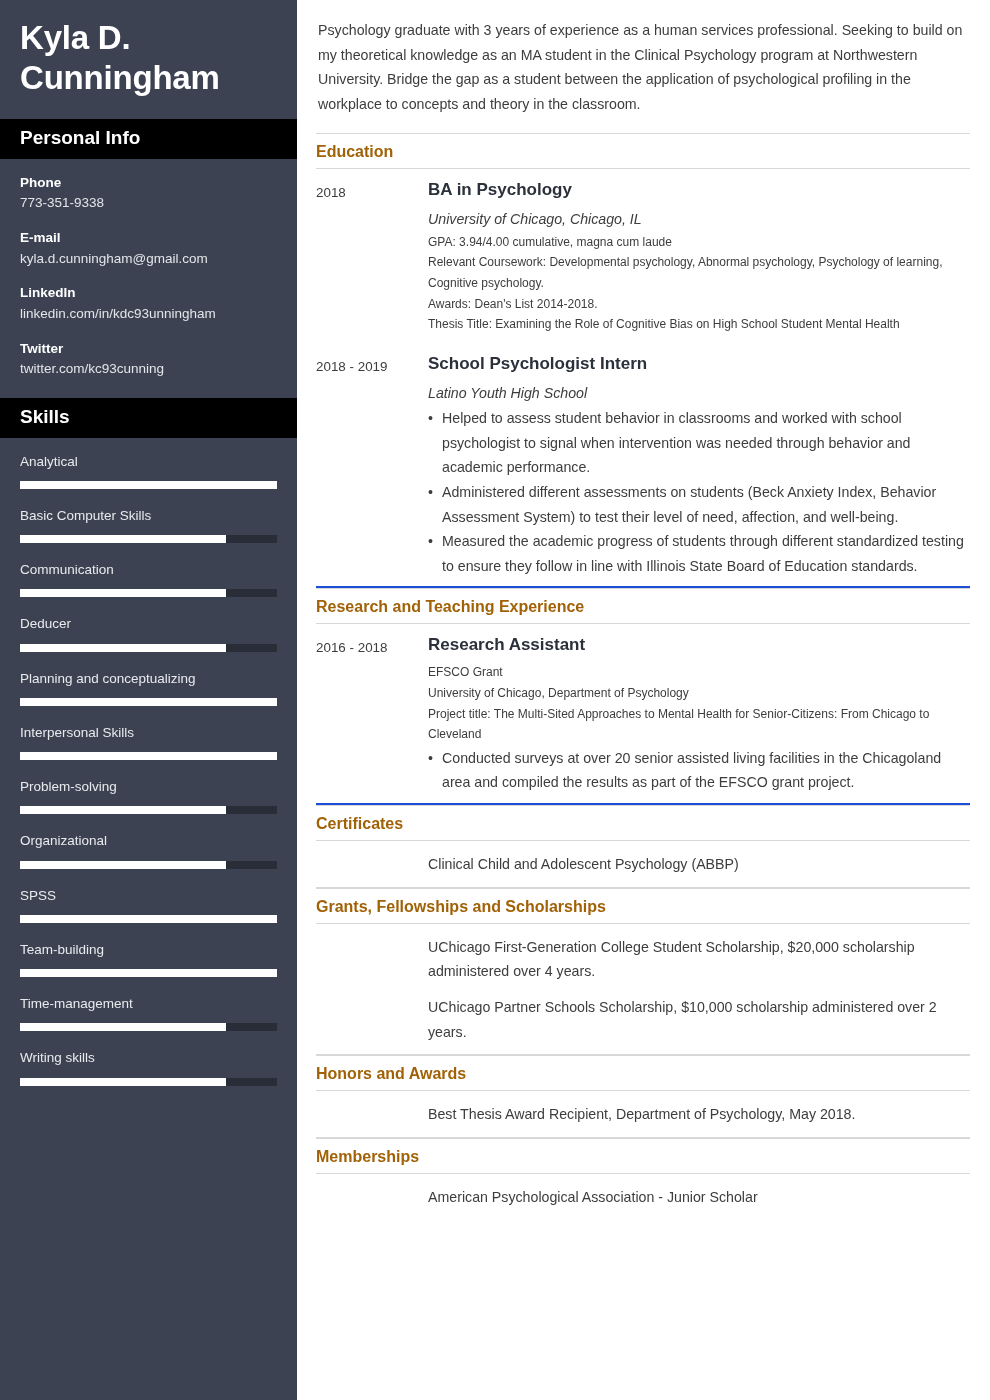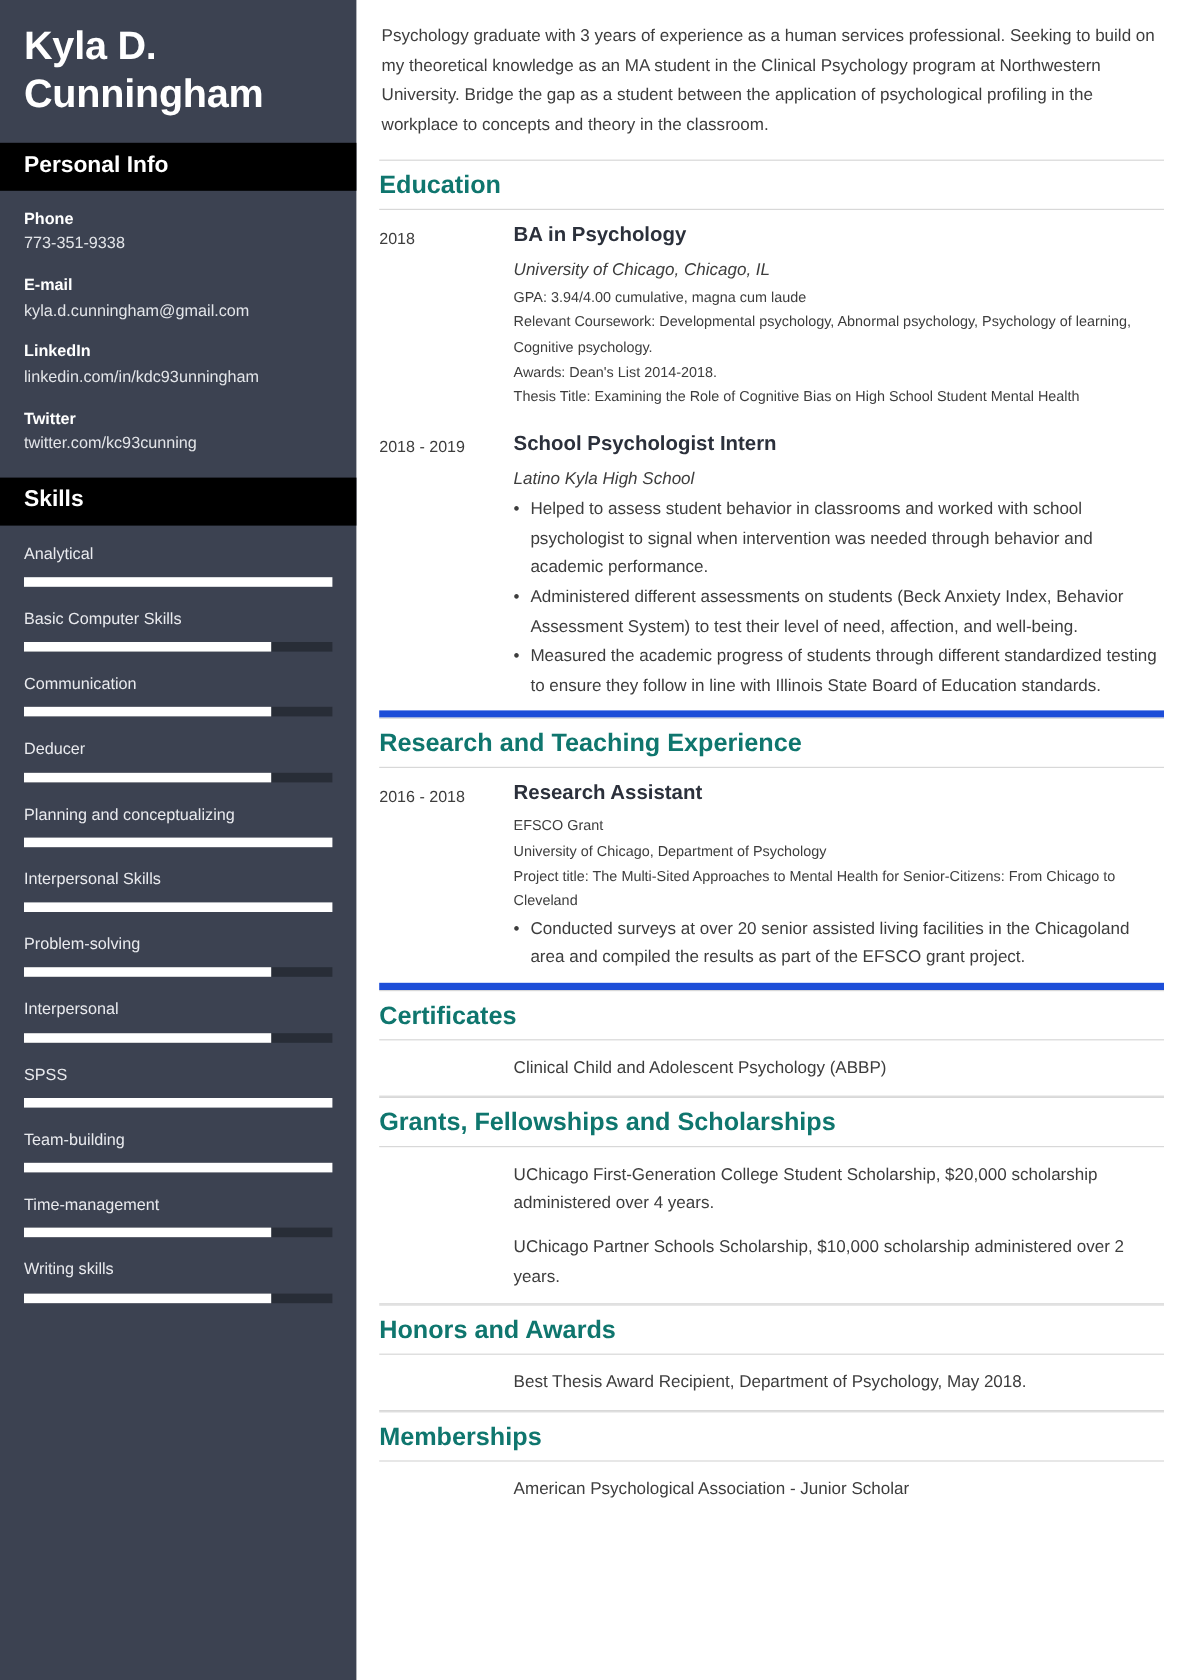--- a/index.html
+++ b/index.html
@@ -104,32 +104,32 @@
   }
 
   .section { margin-bottom: 0; }
 
   .section-head {
     border-top: 1px solid #d8d8d8;
     border-bottom: 1px solid #d8d8d8;
     padding: 8px 0 7px 0;
   }
   .section-title {
-    font-size: 21px;
+    font-size: 16px;
     font-weight: bold;
-    color: #0f766e;
+    color: #a16207;
     line-height: 1.2;
   }
 
   .entry {
     display: flex;
     align-items: flex-start;
     padding: 10px 0 8px 0;
   }
-  .entry.bordered { border-bottom: 6px solid #1d4ed8; }
+  .entry.bordered { border-bottom: 2px solid #1d4ed8; }
 
   .entry-date {
     flex: 0 0 112px;
     width: 112px;
     font-size: 13.4px;
     color: #3d3d3d;
     line-height: 1.78;
     padding-top: 2px;
   }
   .entry-body { flex: 1 1 auto; min-width: 0; }
@@ -267,21 +267,21 @@
           <div class="skill-fill" style="width: 100%;"></div>
         </div>
       </div>
       <div class="skill">
         <div class="skill-name">Problem-solving</div>
         <div class="skill-track">
           <div class="skill-fill" style="width: 80%;"></div>
         </div>
       </div>
       <div class="skill">
-        <div class="skill-name">Interpersonal</div>
+        <div class="skill-name">Organizational</div>
         <div class="skill-track">
           <div class="skill-fill" style="width: 80%;"></div>
         </div>
       </div>
       <div class="skill">
         <div class="skill-name">SPSS</div>
         <div class="skill-track">
           <div class="skill-fill" style="width: 100%;"></div>
         </div>
       </div>
@@ -325,21 +325,21 @@
           <div class="entry-line">Relevant Coursework: Developmental psychology, Abnormal psychology, Psychology of learning, Cognitive psychology.</div>
           <div class="entry-line">Awards: Dean's List 2014-2018.</div>
           <div class="entry-line">Thesis Title: Examining the Role of Cognitive Bias on High School Student Mental Health</div>
         </div>
       </div>
 
       <div class="entry bordered">
         <div class="entry-date">2018 - 2019</div>
         <div class="entry-body">
           <div class="entry-title">School Psychologist Intern</div>
-          <div class="entry-sub">Latino Kyla High School</div>
+          <div class="entry-sub">Latino Youth High School</div>
           <ul class="bullets">
             <li>Helped to assess student behavior in classrooms and worked with school psychologist to signal when intervention was needed through behavior and academic performance.</li>
             <li>Administered different assessments on students (Beck Anxiety Index, Behavior Assessment System) to test their level of need, affection, and well-being.</li>
             <li>Measured the academic progress of students through different standardized testing to ensure they follow in line with Illinois State Board of Education standards.</li>
           </ul>
         </div>
       </div>
     </section>
 
     <section class="section">

